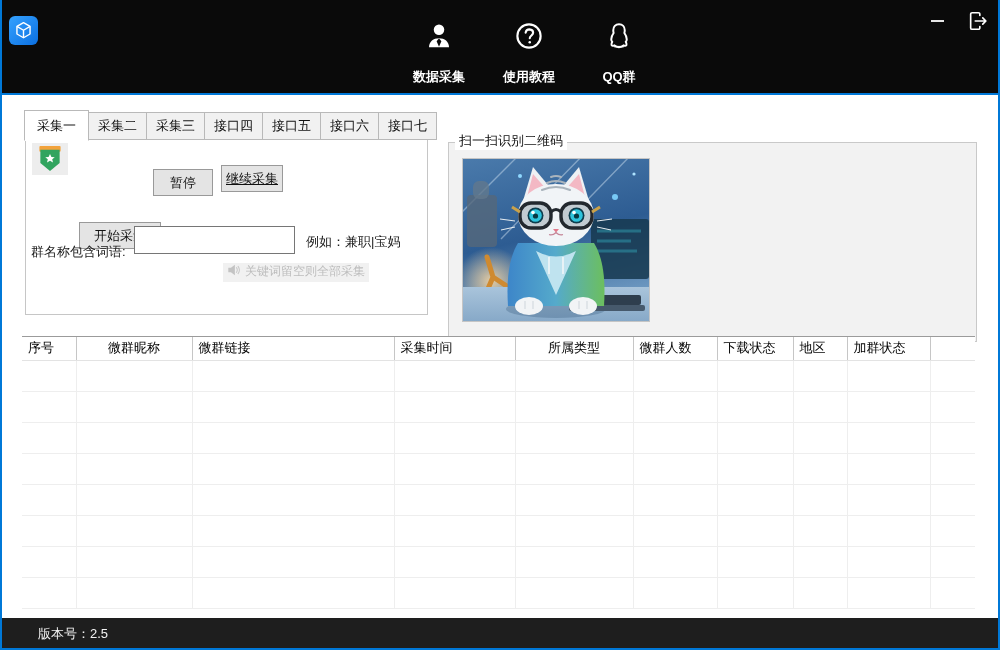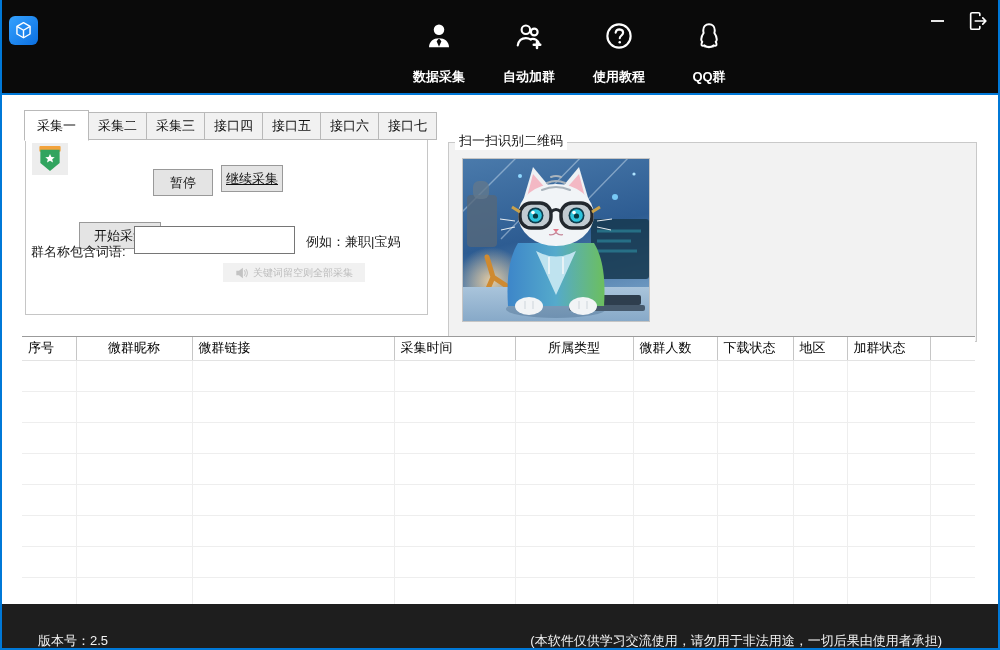--- a/index.html
+++ b/index.html
@@ -78,22 +78,22 @@
   .btn-resume { left:195px; top:28px; width:62px;text-decoration:underline; }
   .kw-label { position:absolute; left:5px; top:106px; font-size:13px; }
   .kw-input {
     position:absolute; left:108px; top:89px; width:161px; height:28px;
     border:1px solid #767676; background:#fff; font-size:13px; padding:0 5px;
     font-family:inherit;
   }
   .kw-example { position:absolute; left:280px; top:96px; font-size:13px; }
   .kw-hint {
     position:absolute; left:197px; top:126px; height:19px;
-    background:#f1f1f1; color:#bdbdbd; font-size:10px;
-    display:flex; align-items:center; gap:4px; padding:0 12px; white-space:nowrap;
+    background:#f1f1f1; color:#bdbdbd; font-size:12px;
+    display:flex; gap:4px; padding:0 4px; white-space:nowrap;
   }
 
   
   .groupbox {
     position:absolute; left:448px; top:117px; width:529px; height:200px;
     border:1px solid #c9c9c9; background:#f2f2f2;margin-top:25px;
   }
   .groupbox .legend {
     position:absolute; left:6px; top:-11px; background:#ffffff;
     padding:0 4px; font-size:13px; color:#111; line-height:18px;
@@ -117,23 +117,23 @@
     background:#fff;
   }
   table.grid th.c-center { text-align:center; padding-left:0; }
   table.grid td {
     height:31px; border-right:1px solid #eeeeee; border-bottom:1px solid #eeeeee;
   }
   table.grid th:last-child, table.grid td:last-child { border-right:none; }
 
   
   .statusbar {
-    position:absolute; left:0; bottom:0; width:1000px; height:46px;
+    position:absolute; left:0; bottom:0; width:1000px; height:32px;
     background:#1e1e1e; color:#f2f2f2; font-size:13px;
-    display:flex; align-items:flex-end; justify-content:space-between;
+    display:flex; align-items:center; justify-content:space-between;
     padding:0 58px 0 38px; z-index:6;
   }
 </style>
 </head>
 <body>
 
 <div class="frame"></div>
 
 <div class="titlebar">
   <div class="logo">
@@ -146,32 +146,20 @@
   <div class="toolbar">
     <div class="tool-item">
       <span class="t-icon">
         <svg viewBox="0 0 24 24" width="30" height="30">
           <circle cx="12" cy="7" r="4.2" fill="#fff"></circle>
           <path d="M4 21c0-4.6 3.6-7.2 8-7.2s8 2.6 8 7.2z" fill="#fff"></path>
           <path d="M12 13.8l-1.9 2.4 1.9 4.4 1.9-4.4z" fill="#0a0a0a"></path>
         </svg>
       </span>
       <span class="t-label">数据采集</span>
-    </div>
-    <div class="tool-item">
-      <span class="t-icon">
-        <svg viewBox="0 0 24 24" width="30" height="30" fill="none" stroke="#fff" stroke-width="1.7" stroke-linecap="round">
-          <circle cx="9.5" cy="7" r="3.4"></circle>
-          <path d="M3 19.5c.7-3.8 3.3-5.8 6.5-5.8 1.5 0 2.9.4 4 1.2"></path>
-          <circle cx="16.2" cy="8.8" r="2.7"></circle>
-          <path d="M13.7 14.4c2.9-.6 5.9 1 6.5 4.2"></path>
-          <path d="M18.4 16.4v5.2M15.8 19h5.2" stroke-width="2"></path>
-        </svg>
-      </span>
-      <span class="t-label">自动加群</span>
     </div>
     <div class="tool-item">
       <span class="t-icon">
         <svg viewBox="0 0 24 24" width="30" height="30" fill="none" stroke="#fff" stroke-width="1.7">
           <circle cx="12" cy="12" r="9.3"></circle>
           <path d="M9.3 9.3c.3-1.7 1.6-2.6 3.1-2.6 1.6.1 2.9 1.1 2.9 2.7 0 2-2.7 2.3-2.7 4.3" stroke-linecap="round"></path>
           <circle cx="12.6" cy="17" r="1" fill="#fff" stroke="none"></circle>
         </svg>
       </span>
       <span class="t-label">使用教程</span>
@@ -431,14 +419,13 @@
           <td></td>
           <td></td>
           <td></td>
         </tr>
       </tbody>
   </table>
 </div>
 
 <div class="statusbar">
   <span>版本号：2.5</span>
-  <span>(本软件仅供学习交流使用，请勿用于非法用途，一切后果由使用者承担)</span>
 </div>
 
 </body></html>

